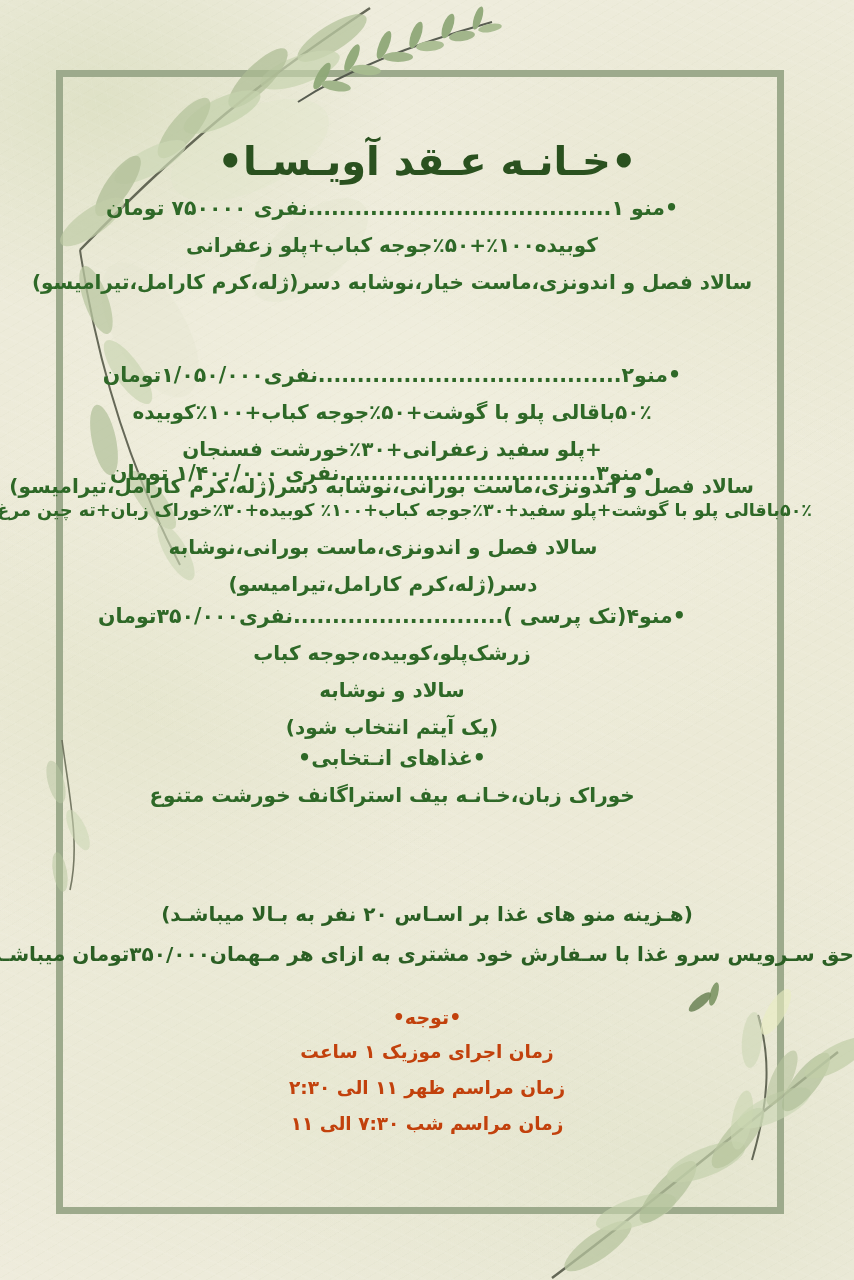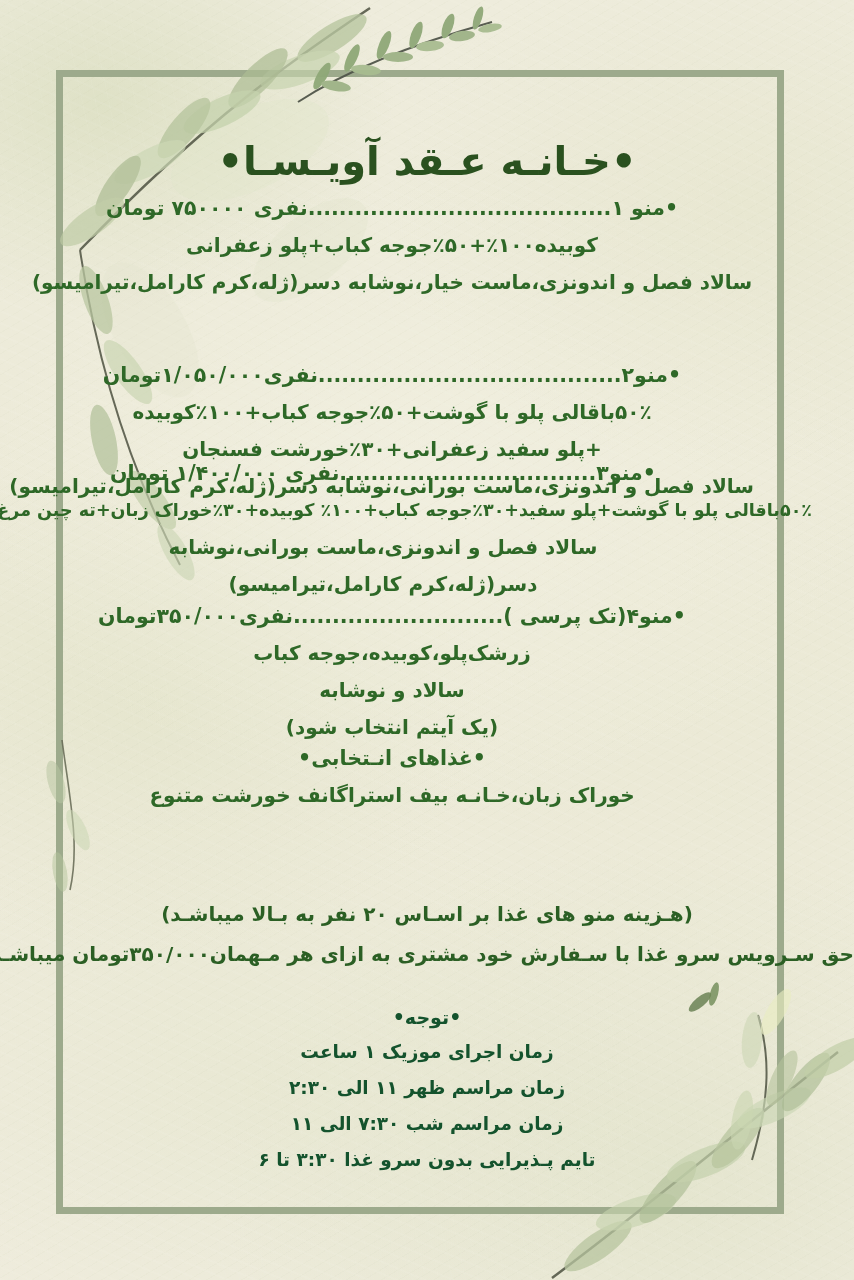--- a/index.html
+++ b/index.html
@@ -43,21 +43,21 @@
         text-align:right;direction:rtl;color:#2e6827;font-weight:700;}
   .mline{font-size:20px;line-height:37px;white-space:nowrap;text-align:center;}
   .mline.header{font-size:20.5px;}
   .mline.wide{font-size:17.5px;margin-right:-58px;}
   #menu1{top:190px;} #menu2{top:318px;margin-top:39px;} #menu3{top:455px;padding-left:12px;}
   #menu4{top:598px;} #optional{top:740px;}
   .notes{position:absolute;left:0;right:0;top:878px;text-align:center;direction:rtl;
          color:#2b5f24;font-weight:700;margin-top:16px;}
   .notes .nline{font-size:20px;line-height:40px;white-space:nowrap;}
   .attention{position:absolute;left:0;right:0;top:1000px;text-align:center;direction:rtl;
-             color:#14532d;font-weight:700;}
+             color:#c2410c;font-weight:700;}
   .attention .aline{font-size:18.5px;line-height:36px;}
   .attention .ahead{font-size:19px;line-height:34px;}
 </style>
 </head>
 <body>
 
 <div class="paper"></div>
 <div class="fibers"></div>
 <div class="frame"></div>
 
@@ -166,16 +166,15 @@
   <section class="notes">
     <div class="nline">(هـزینه منو های غذا بر اسـاس ۲۰ نفر به بـالا میباشـد)</div>
     <div class="nline">حق سـرویس سرو غذا با سـفارش خود مشتری به ازای هر مـهمان۳۵۰/۰۰۰تومان میباشـد.</div>
   </section>
 
   <section class="attention">
     <div class="ahead">•توجه•</div>
     <div class="aline">زمان اجرای موزیک ۱ ساعت</div>
     <div class="aline">زمان مراسم ظهر ۱۱ الی ۲:۳۰</div>
     <div class="aline">زمان مراسم شب ۷:۳۰ الی ۱۱</div>
-    <div class="aline">تایم پـذیرایی بدون سرو غذا ۳:۳۰ تا ۶</div>
   </section>
 
 </div>
 
 </body></html>

